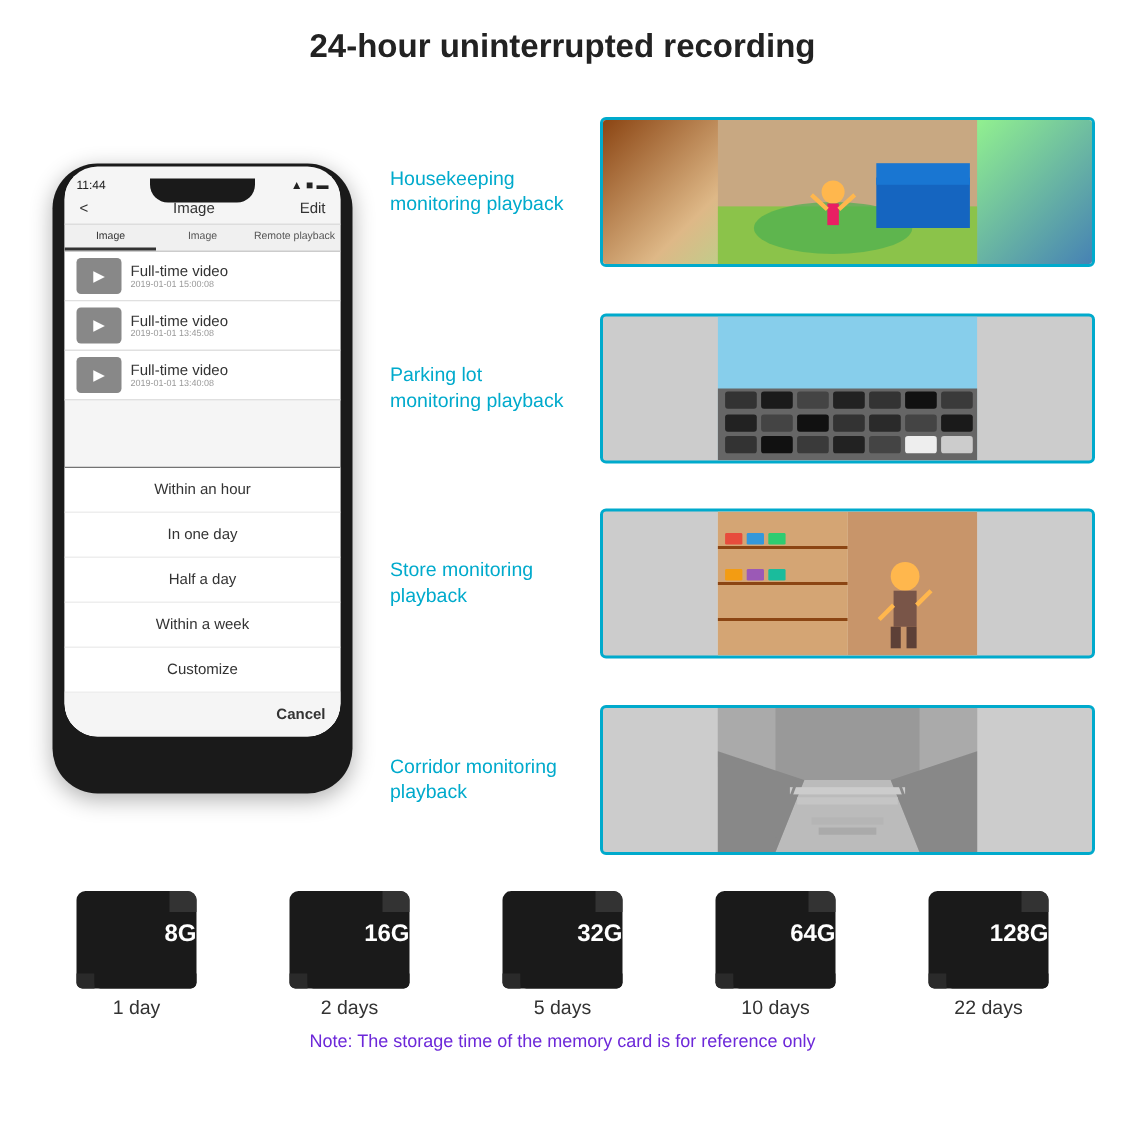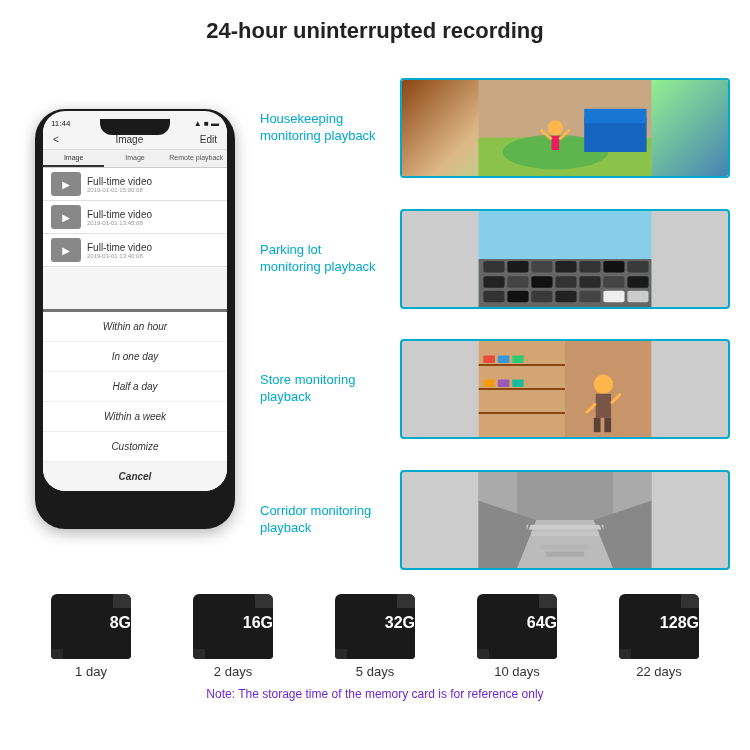--- a/index.html
+++ b/index.html
@@ -146,37 +146,36 @@
       color: #999;
     }
 
     
     .phone-dropdown {
       position: absolute;
       bottom: 0;
       left: 0;
       right: 0;
       background: white;
-      border-top: 3px solid #737373;
+      border-top: 1px solid #737373;
       z-index: 20;
       border-radius: 0 0 22px 22px;
-      font-style: italic;
     }
 
     .dropdown-item {
       padding: 9px 10px;
       text-align: center;
       font-size: 10px;
       color: #333;
       border-bottom: 1px solid #eee;
     }
 
     .dropdown-cancel {
       padding: 9px 10px;
-      text-align: center;
+      text-align: right;
       font-size: 10px;
       color: #333;
       background: #f5f5f5;
       border-radius: 0 0 22px 22px;
       font-weight: bold;
     }
 
     
     .right-section {
       flex: 1;

